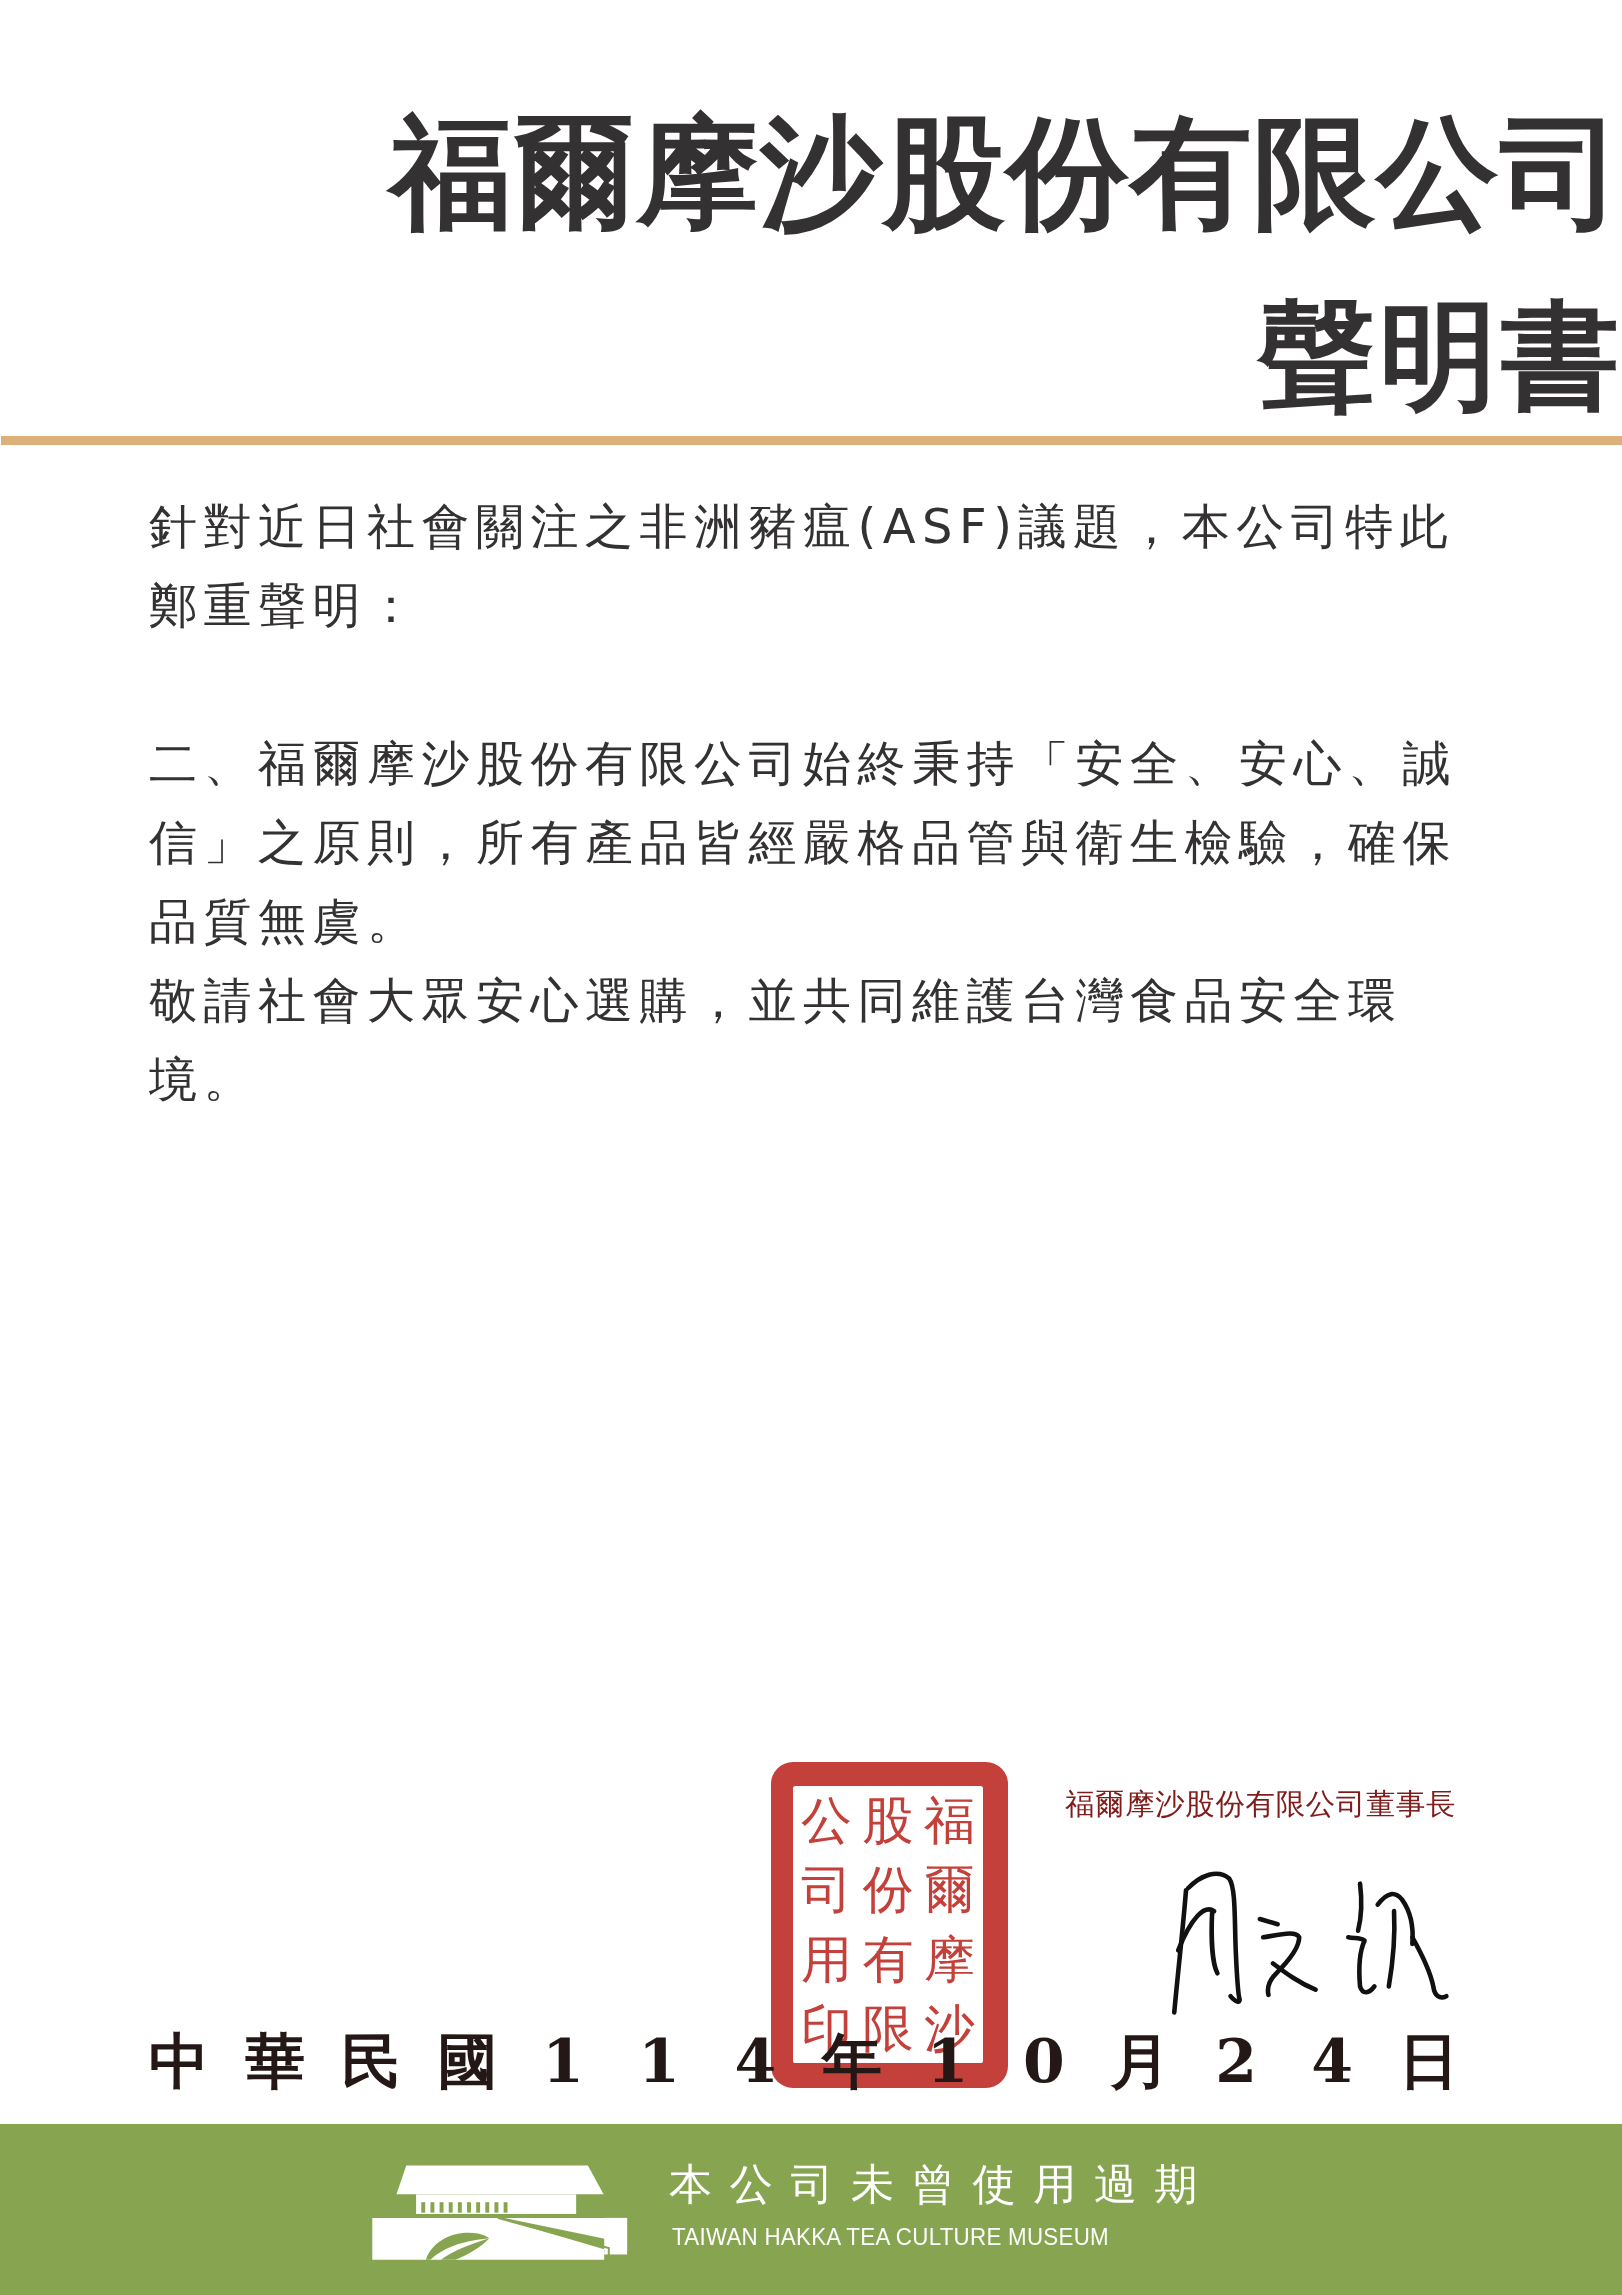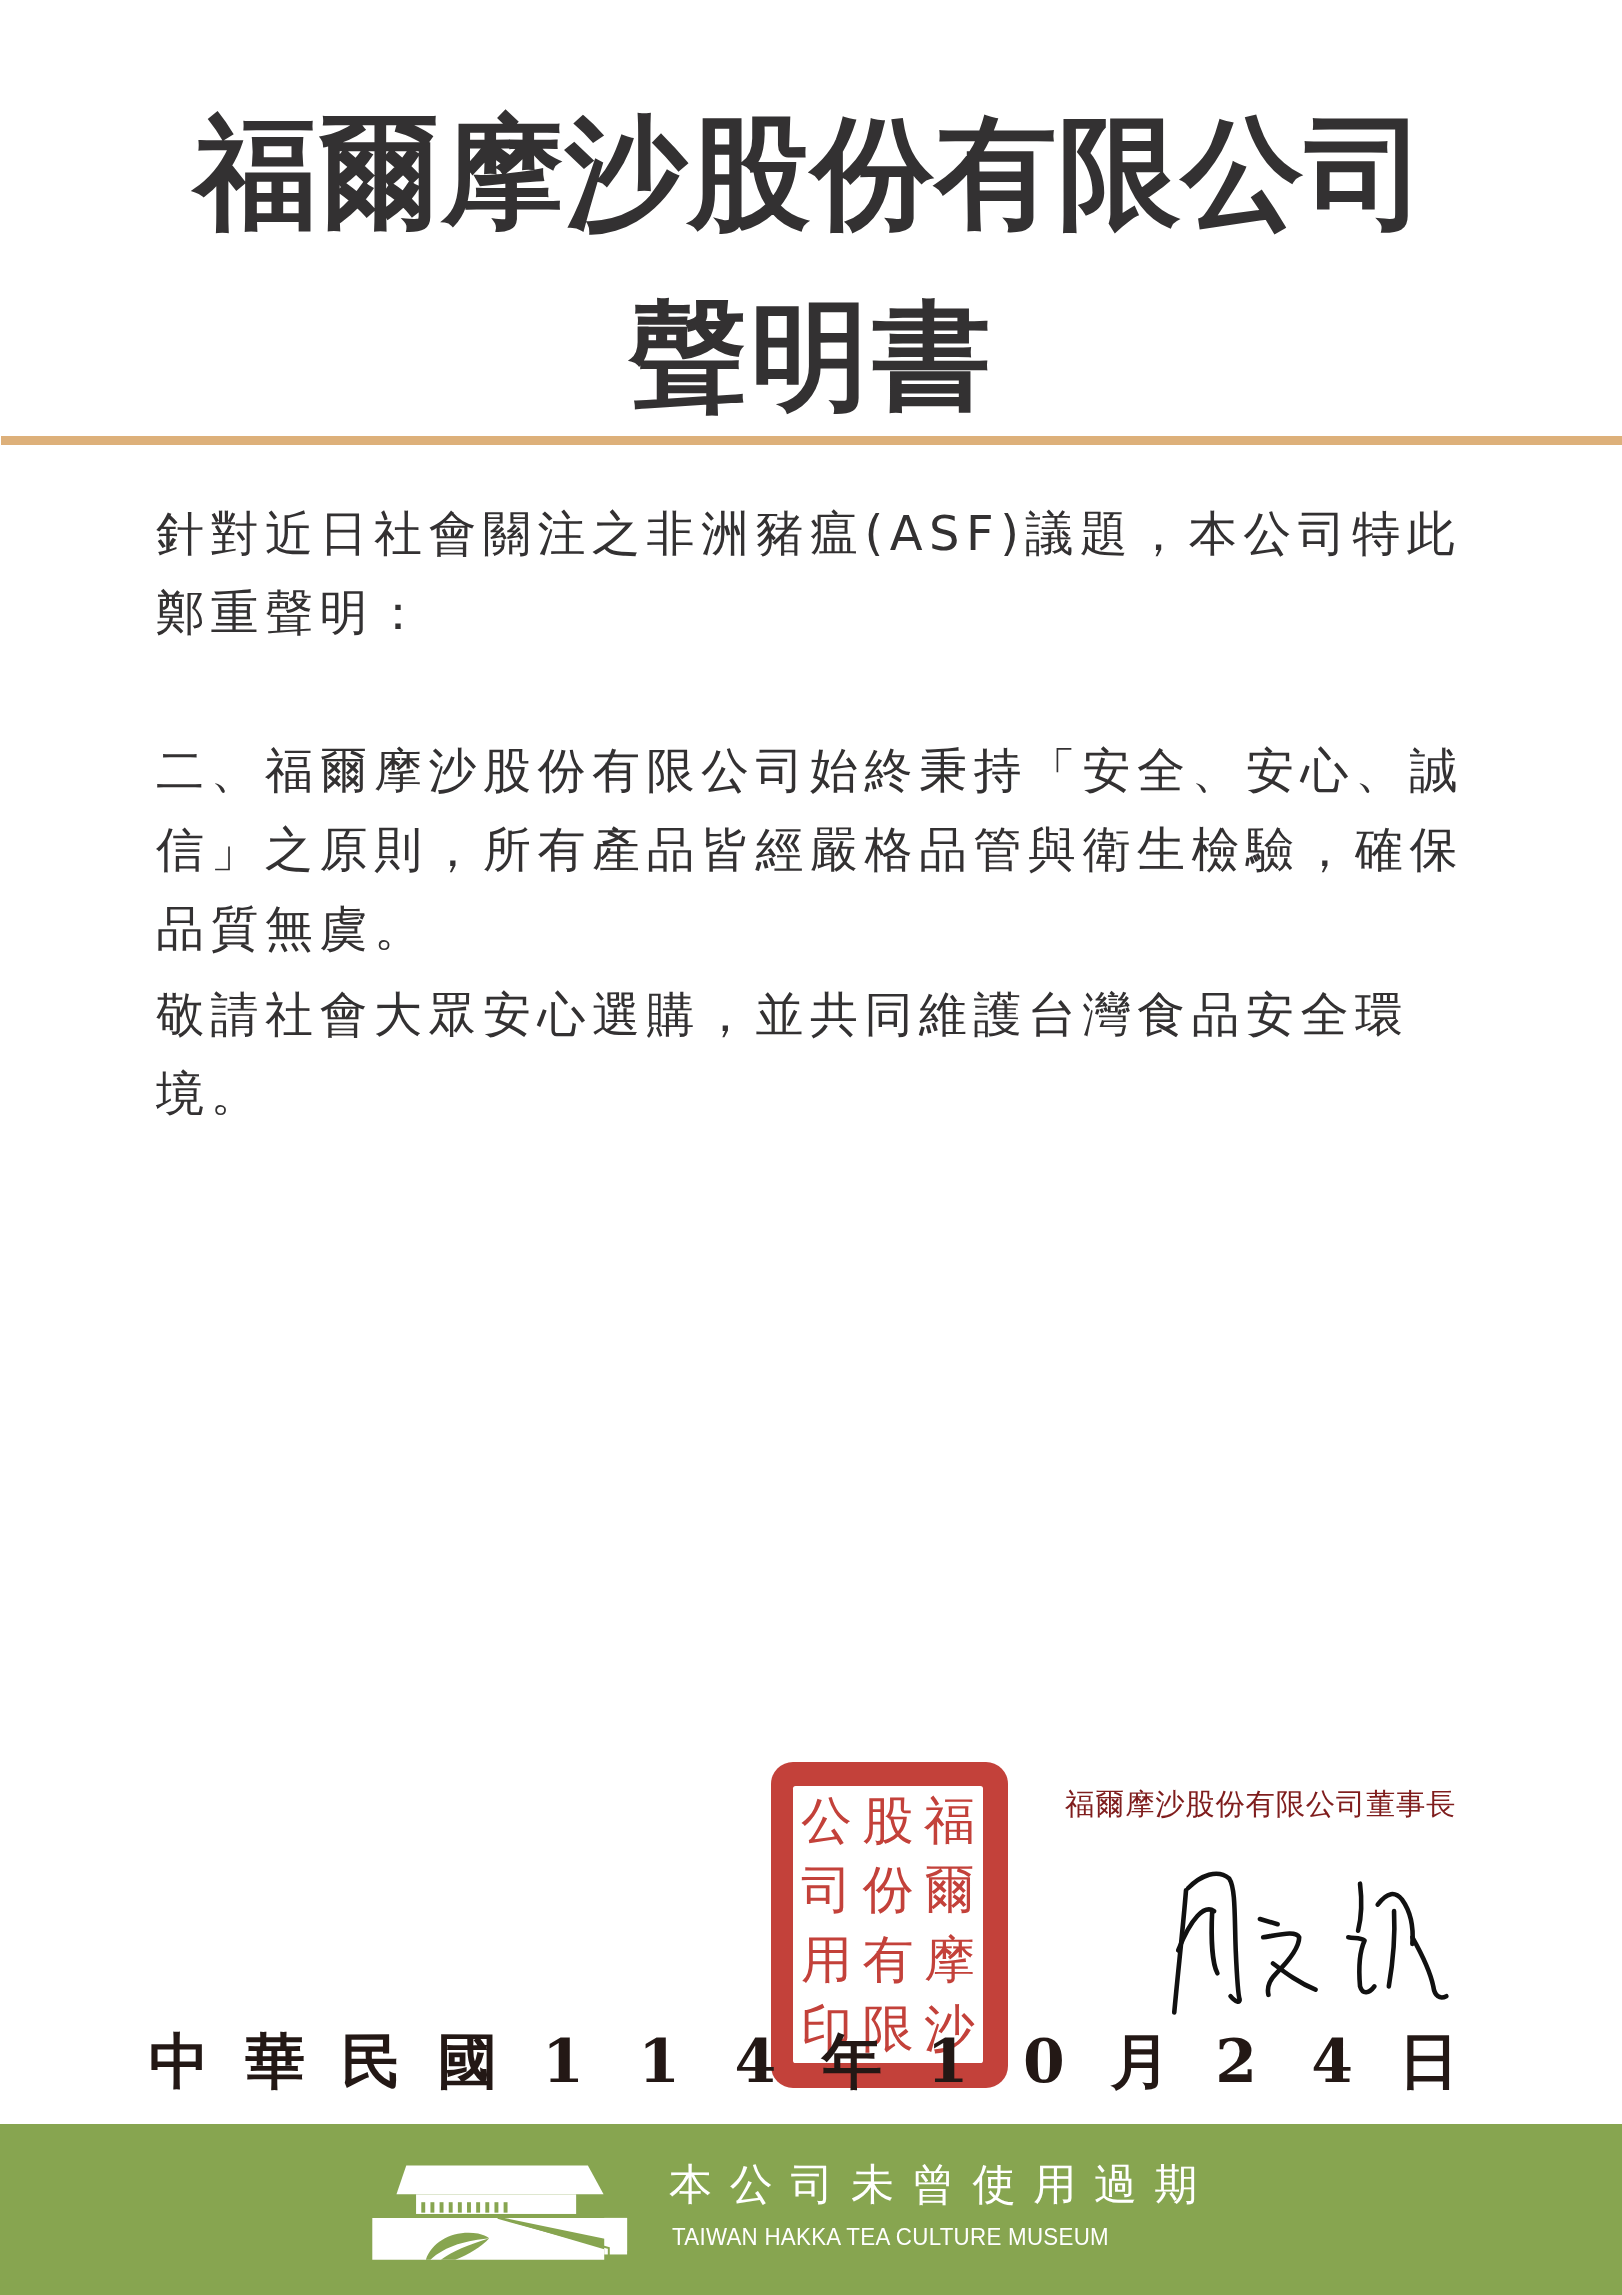--- a/index.html
+++ b/index.html
@@ -5,38 +5,38 @@
     html, body { margin: 0; padding: 0; }
     body {
       width: 1623px; height: 2295px; position: relative; overflow: hidden;
       background: #ffffff;
       font-family: "DejaVu Sans", "Liberation Sans", sans-serif;
       color: #333132;
     }
 
     
     .title-line {
-      position: absolute; left: 0; width: 1623px; text-align: center;
+      position: absolute; left: 0; width: 1623px; text-align: right;
       font-weight: bold; color: #333132; white-space: nowrap;
     }
     .title-1 { top: 105px; font-size: 122px; line-height: 137px; letter-spacing: 1.3px; }
     .title-2 { top: 252px; font-size: 118px; line-height: 137px; letter-spacing: 3.9px; margin-top: 36px; }
 
     .divider {
       position: absolute; left: 1.3px; top: 436px; width: 1622px; height: 8.5px;
       background: #DDB07A;
     }
 
     
     .body-text {
       position: absolute; left: 149px; width: 1335px;
       font-size: 48px; line-height: 79px; color: #333132;
       letter-spacing: 6.5px;
     }
-    .p { margin: 7px; }
+    .p { margin: 0; }
     .p.gap { margin-bottom: 79px; }
 
     
     .seal {
       position: absolute; left: 771px; top: 1762px; width: 237px; height: 326px;
       background: #C3413A; border-radius: 22px;
     }
     .seal-inner {
       position: absolute; left: 22px; top: 24px; width: 190px; height: 277px;
       background: #ffffff; border-radius: 2.6px;

